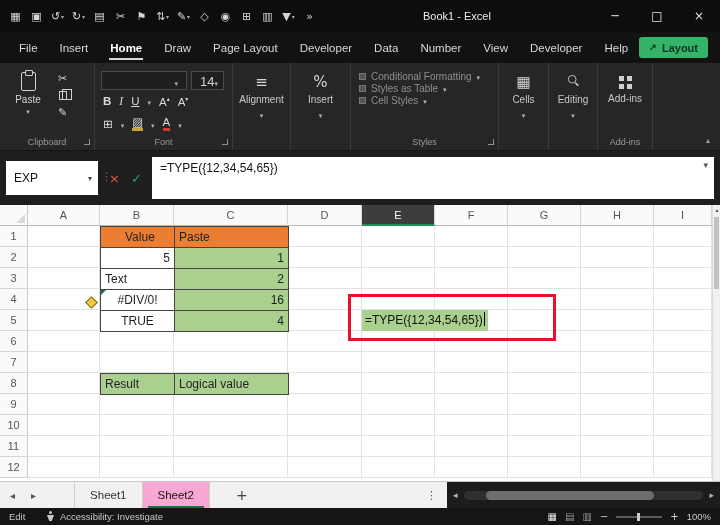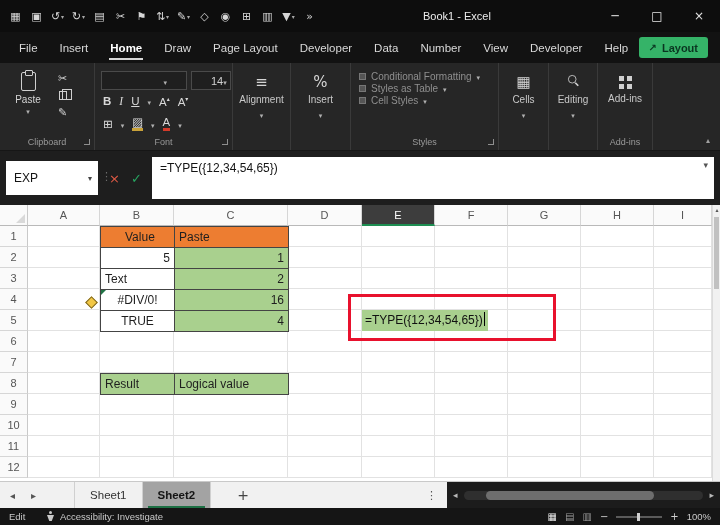--- a/index.html
+++ b/index.html
@@ -42,21 +42,21 @@
   .paste-btn { position:absolute; left:10px; top:9px; width:36px; text-align:center; }
   .clip-ic { margin:0 auto 3px; width:15px; height:19px; border:1.5px solid #cfcfcf; border-radius:2px; position:relative; }
   .clip-ic::before { content:""; position:absolute; top:-3px; left:3px; width:6px; height:4px; background:#262626; border:1.5px solid #cfcfcf; border-radius:1px; }
   .paste-btn .lbl { font-size:10px; color:#d5d5d5; }
   .clip-small { position:absolute; left:58px; top:10px; display:flex; flex-direction:column; gap:7px; align-items:center; }
   .clip-small .s-ic { font-size:11px; color:#cfcfcf; font-family:"DejaVu Sans",sans-serif; line-height:11px; }
   .ic-copy { position:relative; width:8px; height:9px; border:1px solid #cfcfcf; background:#262626; }
   .ic-copy::after { content:""; position:absolute; top:-3px; left:2px; width:8px; height:9px; border:1px solid #cfcfcf; }
 
   .g-font { left:95px; width:138px; }
-  .combo { position:absolute; height:19px; background:#1f1f1f; border:1px solid #4a4a4a; display:flex; align-items:center; font-size:11px; color:#d0d0d0; padding:0 19px; justify-content:space-between; }
+  .combo { position:absolute; height:19px; background:#1f1f1f; border:1px solid #4a4a4a; display:flex; align-items:flex-end; font-size:13px; color:#d0d0d0; padding:0 8px; justify-content:space-between; }
   .fname { left:6px; top:8px; width:86px; }
   .fsize { left:96px; top:8px; width:33px; }
   .font-row { position:absolute; left:8px; display:flex; align-items:center; gap:8px; font-size:11.5px; color:#d8d8d8; }
   .fr2 { top:32px; } .fr3 { top:54px; }
   .fb-b { font-weight:bold; } .fb-i { font-style:italic; font-family:"Liberation Serif",serif; }
   .fb-u { text-decoration:underline; }
   .fx-grow::after { content:"▴"; font-size:6px; vertical-align:super; font-family:"DejaVu Sans",sans-serif;}
   .fx-shrink::after { content:"▾"; font-size:6px; vertical-align:super; font-family:"DejaVu Sans",sans-serif;}
   .fc-a { border-bottom:3px solid #d43b2a; line-height:11px; }
   .fill-ic { border-bottom:3px solid #c9a23a; line-height:11px; }
@@ -112,21 +112,21 @@
   .vscroll .v-thumb { position:absolute; top:12px; left:1px; width:5px; height:72px; background:#c1c1c1; }
 
   
   .annotation { position:absolute; left:348px; top:294px; width:208px; height:47px; border:3px solid #e8112d; pointer-events:none; z-index:50; }
 
   
   .sheetbar { position:absolute; top:481px; left:0; right:0; height:27px; background:#f1f1f1; border-top:1px solid #c9c9c9; display:flex; align-items:center; }
   .tab-nav { display:flex; gap:16px; padding:0 10px 0 10px; color:#555; font-size:10px; font-family:"DejaVu Sans",sans-serif; }
   .tabs { display:flex; height:27px; margin-left:28px; border-left:1px solid #d0d0d0; }
   .sheet-tab { padding:0 15px; display:flex; align-items:center; border-right:1px solid #d0d0d0; font-size:11.5px; color:#333; position:relative; }
-  .sheet-tab.active { background:#a3a3a3; font-weight:bold; color:#141414; }
+  .sheet-tab.active { background:#f9a8d4; font-weight:normal; color:#141414; }
   .sheet-tab.active::after { content:""; position:absolute; left:5px; right:5px; bottom:0; height:3px; background:#1e7145; }
   .add-sheet { margin-left:26px; font-size:14px; color:#444; font-family:"DejaVu Sans",sans-serif; }
   .sb-kebab { margin-left:auto; padding-right:10px; color:#555; font-size:11px; font-family:"DejaVu Sans",sans-serif; }
   .sb-dark { width:273px; height:27px; background:#1c1c1c; display:flex; align-items:center; color:#b9b9b9; font-size:9px; padding:0 6px; font-family:"DejaVu Sans",sans-serif; }
   .h-track { position:relative; flex:1; height:9px; background:#2f2f2f; margin:0 6px; border-radius:5px; }
   .h-thumb { position:absolute; left:22px; top:0; width:168px; height:9px; background:#6e6e6e; border-radius:5px; }
 
   
   .statusbar { position:absolute; top:508px; left:0; right:0; height:17px; background:#151515; color:#c9c9c9; font-size:9.5px; display:flex; align-items:center; }
   .sb-mode { padding-left:9px; width:38px; }

